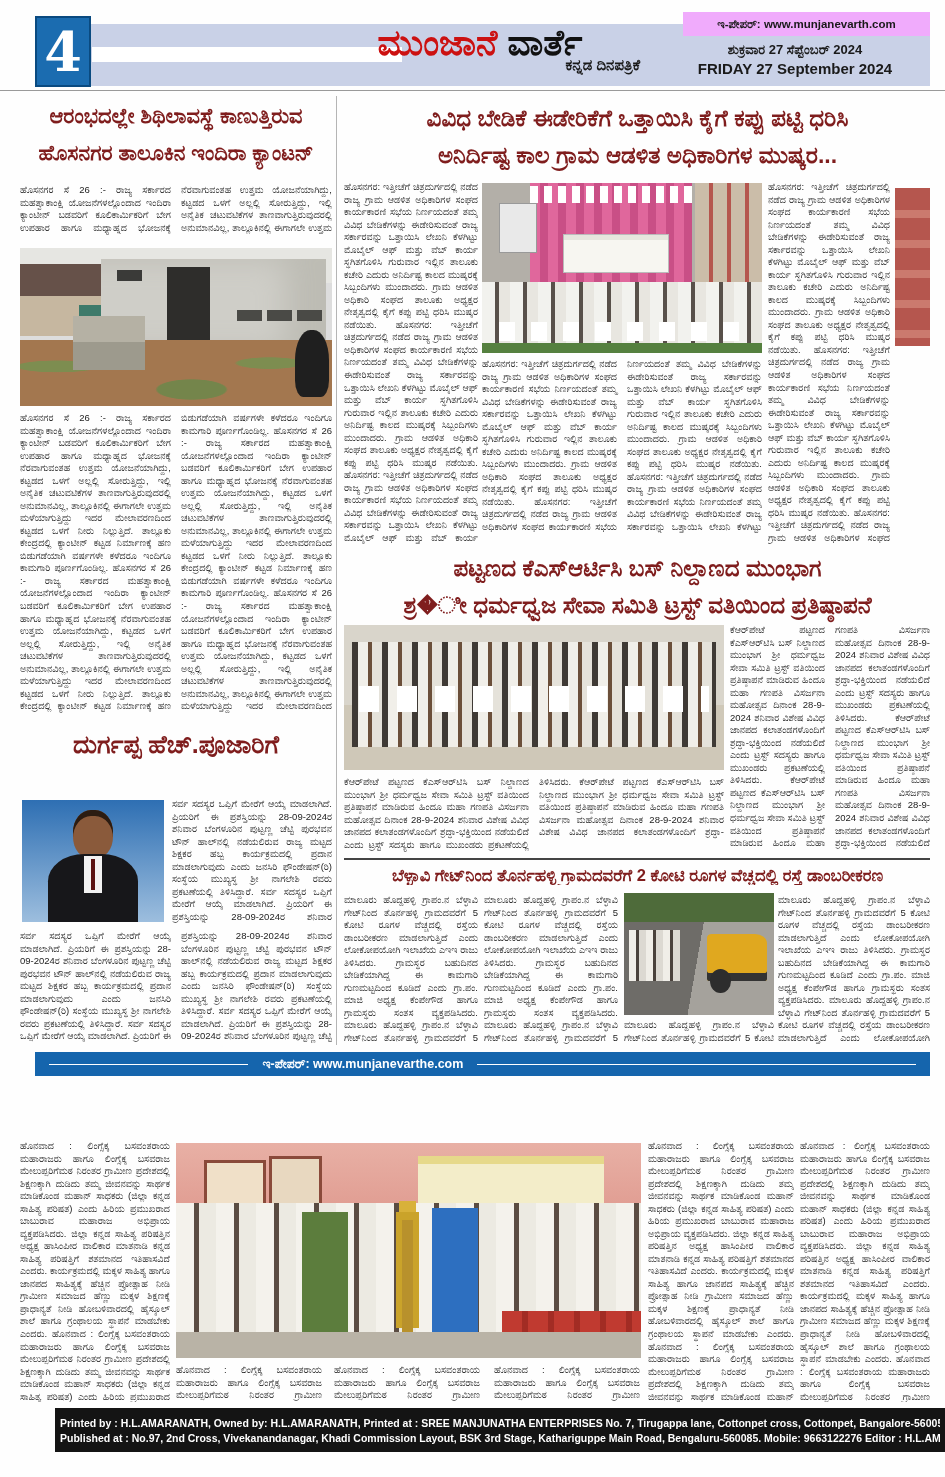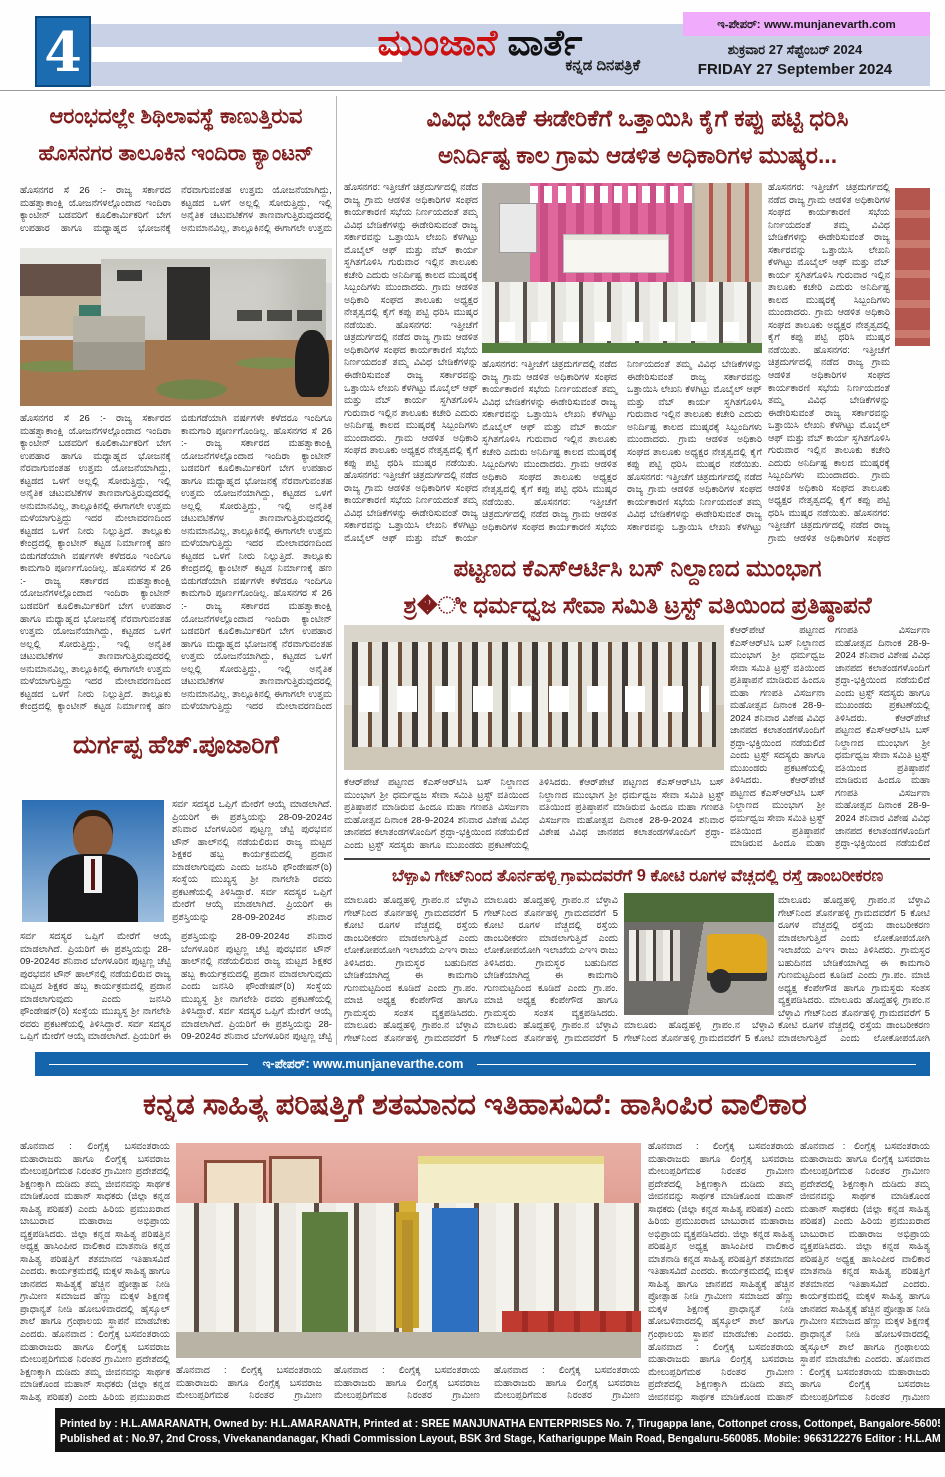--- a/index.html
+++ b/index.html
@@ -206,40 +206,39 @@
   <div class="abs photo ph-ksrtc" title="ಶ್ರೀ ಧರ್ಮಧ್ವಜ ಸೇವಾ ಸಮಿತಿ ಟ್ರಸ್ಟ್ ಸದಸ್ಯರು">
     <div class="pk-wall"></div>
     <div class="pk-floor"></div>
     <div class="pk-row"></div>
     <div class="pk-placards"></div>
   </div>
   <div class="abs body-txt cols2" style="left:730px;top:624px;width:200px;height:234px;">ಕೆಆರ್‌ಪೇಟೆ ಪಟ್ಟಣದ ಕೆಎಸ್‌ಆರ್‌ಟಿಸಿ ಬಸ್ ನಿಲ್ದಾಣದ ಮುಂಭಾಗ ಶ್ರೀ ಧರ್ಮಧ್ವಜ ಸೇವಾ ಸಮಿತಿ ಟ್ರಸ್ಟ್ ವತಿಯಿಂದ ಪ್ರತಿಷ್ಠಾಪನೆ ಮಾಡಿರುವ ಹಿಂದೂ ಮಹಾ ಗಣಪತಿ ವಿಸರ್ಜನಾ ಮಹೋತ್ಸವ ದಿನಾಂಕ 28-9-2024 ಶನಿವಾರ ವಿಶೇಷ ವಿವಿಧ ಜಾನಪದ ಕಲಾತಂಡಗಳೊಂದಿಗೆ ಶ್ರದ್ಧಾ-ಭಕ್ತಿಯಿಂದ ನಡೆಯಲಿದೆ ಎಂದು ಟ್ರಸ್ಟ್ ಸದಸ್ಯರು ಹಾಗೂ ಮುಖಂಡರು ಪ್ರಕಟಣೆಯಲ್ಲಿ ತಿಳಿಸಿದರು. ಕೆಆರ್‌ಪೇಟೆ ಪಟ್ಟಣದ ಕೆಎಸ್‌ಆರ್‌ಟಿಸಿ ಬಸ್ ನಿಲ್ದಾಣದ ಮುಂಭಾಗ ಶ್ರೀ ಧರ್ಮಧ್ವಜ ಸೇವಾ ಸಮಿತಿ ಟ್ರಸ್ಟ್ ವತಿಯಿಂದ ಪ್ರತಿಷ್ಠಾಪನೆ ಮಾಡಿರುವ ಹಿಂದೂ ಮಹಾ ಗಣಪತಿ ವಿಸರ್ಜನಾ ಮಹೋತ್ಸವ ದಿನಾಂಕ 28-9-2024 ಶನಿವಾರ ವಿಶೇಷ ವಿವಿಧ ಜಾನಪದ ಕಲಾತಂಡಗಳೊಂದಿಗೆ ಶ್ರದ್ಧಾ-ಭಕ್ತಿಯಿಂದ ನಡೆಯಲಿದೆ ಎಂದು ಟ್ರಸ್ಟ್ ಸದಸ್ಯರು ಹಾಗೂ ಮುಖಂಡರು ಪ್ರಕಟಣೆಯಲ್ಲಿ ತಿಳಿಸಿದರು. ಕೆಆರ್‌ಪೇಟೆ ಪಟ್ಟಣದ ಕೆಎಸ್‌ಆರ್‌ಟಿಸಿ ಬಸ್ ನಿಲ್ದಾಣದ ಮುಂಭಾಗ ಶ್ರೀ ಧರ್ಮಧ್ವಜ ಸೇವಾ ಸಮಿತಿ ಟ್ರಸ್ಟ್ ವತಿಯಿಂದ ಪ್ರತಿಷ್ಠಾಪನೆ ಮಾಡಿರುವ ಹಿಂದೂ ಮಹಾ ಗಣಪತಿ ವಿಸರ್ಜನಾ ಮಹೋತ್ಸವ ದಿನಾಂಕ 28-9-2024 ಶನಿವಾರ ವಿಶೇಷ ವಿವಿಧ ಜಾನಪದ ಕಲಾತಂಡಗಳೊಂದಿಗೆ ಶ್ರದ್ಧಾ-ಭಕ್ತಿಯಿಂದ ನಡೆಯಲಿದೆ ಎಂದು ಟ್ರಸ್ಟ್ ಸದಸ್ಯರು ಹಾಗೂ ಮುಖಂಡರು ಪ್ರಕಟಣೆಯಲ್ಲಿ ತಿಳಿಸಿದರು. ಕೆಆರ್‌ಪೇಟೆ ಪಟ್ಟಣದ ಕೆಎಸ್‌ಆರ್‌ಟಿಸಿ ಬಸ್ ನಿಲ್ದಾಣದ ಮುಂಭಾಗ ಶ್ರೀ ಧರ್ಮಧ್ವಜ ಸೇವಾ ಸಮಿತಿ ಟ್ರಸ್ಟ್ ವತಿಯಿಂದ ಪ್ರತಿಷ್ಠಾಪನೆ ಮಾಡಿರುವ ಹಿಂದೂ ಮಹಾ ಗಣಪತಿ ವಿಸರ್ಜನಾ ಮಹೋತ್ಸವ ದಿನಾಂಕ 28-9-2024 ಶನಿವಾರ ವಿಶೇಷ ವಿವಿಧ ಜಾನಪದ ಕಲಾತಂಡಗಳೊಂದಿಗೆ ಶ್ರದ್ಧಾ-ಭಕ್ತಿಯಿಂದ ನಡೆಯಲಿದೆ ಎಂದು ಟ್ರಸ್ಟ್ ಸದಸ್ಯರು ಹಾಗೂ ಮುಖಂಡರು ಪ್ರಕಟಣೆಯಲ್ಲಿ ತಿಳಿಸಿದರು. </div>
   <div class="abs body-txt cols2" style="left:344px;top:776px;width:380px;height:82px;">ಕೆಆರ್‌ಪೇಟೆ ಪಟ್ಟಣದ ಕೆಎಸ್‌ಆರ್‌ಟಿಸಿ ಬಸ್ ನಿಲ್ದಾಣದ ಮುಂಭಾಗ ಶ್ರೀ ಧರ್ಮಧ್ವಜ ಸೇವಾ ಸಮಿತಿ ಟ್ರಸ್ಟ್ ವತಿಯಿಂದ ಪ್ರತಿಷ್ಠಾಪನೆ ಮಾಡಿರುವ ಹಿಂದೂ ಮಹಾ ಗಣಪತಿ ವಿಸರ್ಜನಾ ಮಹೋತ್ಸವ ದಿನಾಂಕ 28-9-2024 ಶನಿವಾರ ವಿಶೇಷ ವಿವಿಧ ಜಾನಪದ ಕಲಾತಂಡಗಳೊಂದಿಗೆ ಶ್ರದ್ಧಾ-ಭಕ್ತಿಯಿಂದ ನಡೆಯಲಿದೆ ಎಂದು ಟ್ರಸ್ಟ್ ಸದಸ್ಯರು ಹಾಗೂ ಮುಖಂಡರು ಪ್ರಕಟಣೆಯಲ್ಲಿ ತಿಳಿಸಿದರು. ಕೆಆರ್‌ಪೇಟೆ ಪಟ್ಟಣದ ಕೆಎಸ್‌ಆರ್‌ಟಿಸಿ ಬಸ್ ನಿಲ್ದಾಣದ ಮುಂಭಾಗ ಶ್ರೀ ಧರ್ಮಧ್ವಜ ಸೇವಾ ಸಮಿತಿ ಟ್ರಸ್ಟ್ ವತಿಯಿಂದ ಪ್ರತಿಷ್ಠಾಪನೆ ಮಾಡಿರುವ ಹಿಂದೂ ಮಹಾ ಗಣಪತಿ ವಿಸರ್ಜನಾ ಮಹೋತ್ಸವ ದಿನಾಂಕ 28-9-2024 ಶನಿವಾರ ವಿಶೇಷ ವಿವಿಧ ಜಾನಪದ ಕಲಾತಂಡಗಳೊಂದಿಗೆ ಶ್ರದ್ಧಾ-ಭಕ್ತಿಯಿಂದ ನಡೆಯಲಿದೆ ಎಂದು ಟ್ರಸ್ಟ್ ಸದಸ್ಯರು ಹಾಗೂ ಮುಖಂಡರು ಪ್ರಕಟಣೆಯಲ್ಲಿ ತಿಳಿಸಿದರು. </div>
 
   <div class="abs rule-road"></div>
-  <div class="abs hl hl-road">ಬೆಳ್ಳಾವಿ ಗೇಟ್‌ನಿಂದ ತೊರ್ನಹಳ್ಳಿ ಗ್ರಾಮದವರೆಗೆ 9 ಕೋಟಿ ರೂಗಳ ವೆಚ್ಚದಲ್ಲಿ ರಸ್ತೆ ಡಾಂಬರೀಕರಣ</div>
+  <div class="abs hl hl-road">ಬೆಳ್ಳಾವಿ ಗೇಟ್‌ನಿಂದ ತೊರ್ನಹಳ್ಳಿ ಗ್ರಾಮದವರೆಗೆ 2 ಕೋಟಿ ರೂಗಳ ವೆಚ್ಚದಲ್ಲಿ ರಸ್ತೆ ಡಾಂಬರೀಕರಣ</div>
   <div class="abs body-txt" style="left:344px;top:894px;width:134px;height:152px;">ಮಾಲೂರು ಹೊದ್ದಹಳ್ಳಿ ಗ್ರಾಪಂ.ನ ಬೆಳ್ಳಾವಿ ಗೇಟ್‌ನಿಂದ ತೊರ್ನಹಳ್ಳಿ ಗ್ರಾಮದವರೆಗೆ 5 ಕೋಟಿ ರೂಗಳ ವೆಚ್ಚದಲ್ಲಿ ರಸ್ತೆಯ ಡಾಂಬರೀಕರಣ ಮಾಡಲಾಗುತ್ತಿದೆ ಎಂದು ಲೋಕೋಪಯೋಗಿ ಇಲಾಖೆಯ ಎಇಇ ರಾಜು ತಿಳಿಸಿದರು. ಗ್ರಾಮಸ್ಥರ ಬಹುದಿನದ ಬೇಡಿಕೆಯಾಗಿದ್ದ ಈ ಕಾಮಗಾರಿ ಗುಣಮಟ್ಟದಿಂದ ಕೂಡಿದೆ ಎಂದು ಗ್ರಾ.ಪಂ. ಮಾಜಿ ಅಧ್ಯಕ್ಷ ಕೆಂಪೇಗೌಡ ಹಾಗೂ ಗ್ರಾಮಸ್ಥರು ಸಂತಸ ವ್ಯಕ್ತಪಡಿಸಿದರು. ಮಾಲೂರು ಹೊದ್ದಹಳ್ಳಿ ಗ್ರಾಪಂ.ನ ಬೆಳ್ಳಾವಿ ಗೇಟ್‌ನಿಂದ ತೊರ್ನಹಳ್ಳಿ ಗ್ರಾಮದವರೆಗೆ 5 ಕೋಟಿ ರೂಗಳ ವೆಚ್ಚದಲ್ಲಿ ರಸ್ತೆಯ ಡಾಂಬರೀಕರಣ ಮಾಡಲಾಗುತ್ತಿದೆ ಎಂದು ಲೋಕೋಪಯೋಗಿ ಇಲಾಖೆಯ ಎಇಇ ರಾಜು ತಿಳಿಸಿದರು. ಗ್ರಾಮಸ್ಥರ ಬಹುದಿನದ ಬೇಡಿಕೆಯಾಗಿದ್ದ ಈ ಕಾಮಗಾರಿ ಗುಣಮಟ್ಟದಿಂದ ಕೂಡಿದೆ ಎಂದು ಗ್ರಾ.ಪಂ. ಮಾಜಿ ಅಧ್ಯಕ್ಷ ಕೆಂಪೇಗೌಡ ಹಾಗೂ ಗ್ರಾಮಸ್ಥರು ಸಂತಸ ವ್ಯಕ್ತಪಡಿಸಿದರು. ಮಾಲೂರು ಹೊದ್ದಹಳ್ಳಿ ಗ್ರಾಪಂ.ನ ಬೆಳ್ಳಾವಿ ಗೇಟ್‌ನಿಂದ ತೊರ್ನಹಳ್ಳಿ ಗ್ರಾಮದವರೆಗೆ 5 ಕೋಟಿ ರೂಗಳ ವೆಚ್ಚದಲ್ಲಿ ರಸ್ತೆಯ ಡಾಂಬರೀಕರಣ ಮಾಡಲಾಗುತ್ತಿದೆ ಎಂದು ಲೋಕೋಪಯೋಗಿ ಇಲಾಖೆಯ ಎಇಇ ರಾಜು ತಿಳಿಸಿದರು. ಗ್ರಾಮಸ್ಥರ ಬಹುದಿನದ ಬೇಡಿಕೆಯಾಗಿದ್ದ ಈ ಕಾಮಗಾರಿ ಗುಣಮಟ್ಟದಿಂದ ಕೂಡಿದೆ ಎಂದು ಗ್ರಾ.ಪಂ. ಮಾಜಿ ಅಧ್ಯಕ್ಷ ಕೆಂಪೇಗೌಡ ಹಾಗೂ ಗ್ರಾಮಸ್ಥರು ಸಂತಸ ವ್ಯಕ್ತಪಡಿಸಿದರು. </div>
   <div class="abs body-txt" style="left:484px;top:894px;width:134px;height:152px;">ಮಾಲೂರು ಹೊದ್ದಹಳ್ಳಿ ಗ್ರಾಪಂ.ನ ಬೆಳ್ಳಾವಿ ಗೇಟ್‌ನಿಂದ ತೊರ್ನಹಳ್ಳಿ ಗ್ರಾಮದವರೆಗೆ 5 ಕೋಟಿ ರೂಗಳ ವೆಚ್ಚದಲ್ಲಿ ರಸ್ತೆಯ ಡಾಂಬರೀಕರಣ ಮಾಡಲಾಗುತ್ತಿದೆ ಎಂದು ಲೋಕೋಪಯೋಗಿ ಇಲಾಖೆಯ ಎಇಇ ರಾಜು ತಿಳಿಸಿದರು. ಗ್ರಾಮಸ್ಥರ ಬಹುದಿನದ ಬೇಡಿಕೆಯಾಗಿದ್ದ ಈ ಕಾಮಗಾರಿ ಗುಣಮಟ್ಟದಿಂದ ಕೂಡಿದೆ ಎಂದು ಗ್ರಾ.ಪಂ. ಮಾಜಿ ಅಧ್ಯಕ್ಷ ಕೆಂಪೇಗೌಡ ಹಾಗೂ ಗ್ರಾಮಸ್ಥರು ಸಂತಸ ವ್ಯಕ್ತಪಡಿಸಿದರು. ಮಾಲೂರು ಹೊದ್ದಹಳ್ಳಿ ಗ್ರಾಪಂ.ನ ಬೆಳ್ಳಾವಿ ಗೇಟ್‌ನಿಂದ ತೊರ್ನಹಳ್ಳಿ ಗ್ರಾಮದವರೆಗೆ 5 ಕೋಟಿ ರೂಗಳ ವೆಚ್ಚದಲ್ಲಿ ರಸ್ತೆಯ ಡಾಂಬರೀಕರಣ ಮಾಡಲಾಗುತ್ತಿದೆ ಎಂದು ಲೋಕೋಪಯೋಗಿ ಇಲಾಖೆಯ ಎಇಇ ರಾಜು ತಿಳಿಸಿದರು. ಗ್ರಾಮಸ್ಥರ ಬಹುದಿನದ ಬೇಡಿಕೆಯಾಗಿದ್ದ ಈ ಕಾಮಗಾರಿ ಗುಣಮಟ್ಟದಿಂದ ಕೂಡಿದೆ ಎಂದು ಗ್ರಾ.ಪಂ. ಮಾಜಿ ಅಧ್ಯಕ್ಷ ಕೆಂಪೇಗೌಡ ಹಾಗೂ ಗ್ರಾಮಸ್ಥರು ಸಂತಸ ವ್ಯಕ್ತಪಡಿಸಿದರು. ಮಾಲೂರು ಹೊದ್ದಹಳ್ಳಿ ಗ್ರಾಪಂ.ನ ಬೆಳ್ಳಾವಿ ಗೇಟ್‌ನಿಂದ ತೊರ್ನಹಳ್ಳಿ ಗ್ರಾಮದವರೆಗೆ 5 ಕೋಟಿ ರೂಗಳ ವೆಚ್ಚದಲ್ಲಿ ರಸ್ತೆಯ ಡಾಂಬರೀಕರಣ ಮಾಡಲಾಗುತ್ತಿದೆ ಎಂದು ಲೋಕೋಪಯೋಗಿ ಇಲಾಖೆಯ ಎಇಇ ರಾಜು ತಿಳಿಸಿದರು. ಗ್ರಾಮಸ್ಥರ ಬಹುದಿನದ ಬೇಡಿಕೆಯಾಗಿದ್ದ ಈ ಕಾಮಗಾರಿ ಗುಣಮಟ್ಟದಿಂದ ಕೂಡಿದೆ ಎಂದು ಗ್ರಾ.ಪಂ. ಮಾಜಿ ಅಧ್ಯಕ್ಷ ಕೆಂಪೇಗೌಡ ಹಾಗೂ ಗ್ರಾಮಸ್ಥರು ಸಂತಸ ವ್ಯಕ್ತಪಡಿಸಿದರು. </div>
   <div class="abs photo ph-road" title="ರಸ್ತೆ ಡಾಂಬರೀಕರಣ ಕಾಮಗಾರಿ">
     <div class="pr-trees"></div>
     <div class="pr-road"></div>
     <div class="pr-roller"></div>
     <div class="pr-wheel"></div>
     <div class="pr-people"></div>
   </div>
   <div class="abs body-txt" style="left:624px;top:1019px;width:150px;height:26px;">ಮಾಲೂರು ಹೊದ್ದಹಳ್ಳಿ ಗ್ರಾಪಂ.ನ ಬೆಳ್ಳಾವಿ ಗೇಟ್‌ನಿಂದ ತೊರ್ನಹಳ್ಳಿ ಗ್ರಾಮದವರೆಗೆ 5 ಕೋಟಿ ರೂಗಳ ವೆಚ್ಚದಲ್ಲಿ ರಸ್ತೆಯ ಡಾಂಬರೀಕರಣ ಮಾಡಲಾಗುತ್ತಿದೆ ಎಂದು ಲೋಕೋಪಯೋಗಿ ಇಲಾಖೆಯ ಎಇಇ ರಾಜು ತಿಳಿಸಿದರು. ಗ್ರಾಮಸ್ಥರ ಬಹುದಿನದ ಬೇಡಿಕೆಯಾಗಿದ್ದ ಈ ಕಾಮಗಾರಿ ಗುಣಮಟ್ಟದಿಂದ ಕೂಡಿದೆ ಎಂದು ಗ್ರಾ.ಪಂ. ಮಾಜಿ ಅಧ್ಯಕ್ಷ ಕೆಂಪೇಗೌಡ ಹಾಗೂ ಗ್ರಾಮಸ್ಥರು ಸಂತಸ ವ್ಯಕ್ತಪಡಿಸಿದರು. </div>
   <div class="abs body-txt" style="left:778px;top:894px;width:152px;height:152px;">ಮಾಲೂರು ಹೊದ್ದಹಳ್ಳಿ ಗ್ರಾಪಂ.ನ ಬೆಳ್ಳಾವಿ ಗೇಟ್‌ನಿಂದ ತೊರ್ನಹಳ್ಳಿ ಗ್ರಾಮದವರೆಗೆ 5 ಕೋಟಿ ರೂಗಳ ವೆಚ್ಚದಲ್ಲಿ ರಸ್ತೆಯ ಡಾಂಬರೀಕರಣ ಮಾಡಲಾಗುತ್ತಿದೆ ಎಂದು ಲೋಕೋಪಯೋಗಿ ಇಲಾಖೆಯ ಎಇಇ ರಾಜು ತಿಳಿಸಿದರು. ಗ್ರಾಮಸ್ಥರ ಬಹುದಿನದ ಬೇಡಿಕೆಯಾಗಿದ್ದ ಈ ಕಾಮಗಾರಿ ಗುಣಮಟ್ಟದಿಂದ ಕೂಡಿದೆ ಎಂದು ಗ್ರಾ.ಪಂ. ಮಾಜಿ ಅಧ್ಯಕ್ಷ ಕೆಂಪೇಗೌಡ ಹಾಗೂ ಗ್ರಾಮಸ್ಥರು ಸಂತಸ ವ್ಯಕ್ತಪಡಿಸಿದರು. ಮಾಲೂರು ಹೊದ್ದಹಳ್ಳಿ ಗ್ರಾಪಂ.ನ ಬೆಳ್ಳಾವಿ ಗೇಟ್‌ನಿಂದ ತೊರ್ನಹಳ್ಳಿ ಗ್ರಾಮದವರೆಗೆ 5 ಕೋಟಿ ರೂಗಳ ವೆಚ್ಚದಲ್ಲಿ ರಸ್ತೆಯ ಡಾಂಬರೀಕರಣ ಮಾಡಲಾಗುತ್ತಿದೆ ಎಂದು ಲೋಕೋಪಯೋಗಿ ಇಲಾಖೆಯ ಎಇಇ ರಾಜು ತಿಳಿಸಿದರು. ಗ್ರಾಮಸ್ಥರ ಬಹುದಿನದ ಬೇಡಿಕೆಯಾಗಿದ್ದ ಈ ಕಾಮಗಾರಿ ಗುಣಮಟ್ಟದಿಂದ ಕೂಡಿದೆ ಎಂದು ಗ್ರಾ.ಪಂ. ಮಾಜಿ ಅಧ್ಯಕ್ಷ ಕೆಂಪೇಗೌಡ ಹಾಗೂ ಗ್ರಾಮಸ್ಥರು ಸಂತಸ ವ್ಯಕ್ತಪಡಿಸಿದರು. ಮಾಲೂರು ಹೊದ್ದಹಳ್ಳಿ ಗ್ರಾಪಂ.ನ ಬೆಳ್ಳಾವಿ ಗೇಟ್‌ನಿಂದ ತೊರ್ನಹಳ್ಳಿ ಗ್ರಾಮದವರೆಗೆ 5 ಕೋಟಿ ರೂಗಳ ವೆಚ್ಚದಲ್ಲಿ ರಸ್ತೆಯ ಡಾಂಬರೀಕರಣ ಮಾಡಲಾಗುತ್ತಿದೆ ಎಂದು ಲೋಕೋಪಯೋಗಿ ಇಲಾಖೆಯ ಎಇಇ ರಾಜು ತಿಳಿಸಿದರು. ಗ್ರಾಮಸ್ಥರ ಬಹುದಿನದ ಬೇಡಿಕೆಯಾಗಿದ್ದ ಈ ಕಾಮಗಾರಿ ಗುಣಮಟ್ಟದಿಂದ ಕೂಡಿದೆ ಎಂದು ಗ್ರಾ.ಪಂ. ಮಾಜಿ ಅಧ್ಯಕ್ಷ ಕೆಂಪೇಗೌಡ ಹಾಗೂ ಗ್ರಾಮಸ್ಥರು ಸಂತಸ ವ್ಯಕ್ತಪಡಿಸಿದರು. </div>
 
   <div class="abs ep-banner">
     <span class="ln"></span>
     <span class="txt">ಇ-ಪೇಪರ್: www.munjanevarthe.com</span>
     <span class="ln" style="flex:2.2;"></span>
   </div>
 
-  <div class="abs hl hl-sahitya">ಕನ್ನಡ ಸಾಹಿತ್ಯ ಪರಿಷತ್ತಿಗೆ ಶತಮಾನದ ಇತಿಹಾಸವಿದೆ: ಹಾಸಿಂಪಿರ ವಾಲಿಕಾರ</div>
   <div class="abs body-txt" style="left:20px;top:1140px;width:150px;height:262px;">ಹೊನವಾದ : ಲಿಂಗ್ಸೆಕ್ಕ ಬಸವಂತರಾಯ ಮಹಾರಾಜರು ಹಾಗೂ ಲಿಂಗ್ಸೆಕ್ಕ ಬಸವರಾಜ ಮೇಲುಪ್ಪರಿಗೆಮಠ ನಿರಂತರ ಗ್ರಾಮೀಣ ಪ್ರದೇಶದಲ್ಲಿ ಶಿಕ್ಷಣಕ್ಕಾಗಿ ದುಡಿದು ತಮ್ಮ ಜೀವನವನ್ನು ಸಾರ್ಥಕ ಮಾಡಿಕೊಂಡ ಮಹಾನ್ ಸಾಧಕರು (ಜಿಲ್ಲಾ ಕನ್ನಡ ಸಾಹಿತ್ಯ ಪರಿಷತ) ಎಂದು ಹಿರಿಯ ಪ್ರಮುಖರಾದ ಬಾಬುರಾವ ಮಹಾರಾಜ ಅಭಿಪ್ರಾಯ ವ್ಯಕ್ತಪಡಿಸಿದರು. ಜಿಲ್ಲಾ ಕನ್ನಡ ಸಾಹಿತ್ಯ ಪರಿಷತ್ತಿನ ಅಧ್ಯಕ್ಷ ಹಾಸಿಂಪೀರ ವಾಲಿಕಾರ ಮಾತನಾಡಿ ಕನ್ನಡ ಸಾಹಿತ್ಯ ಪರಿಷತ್ತಿಗೆ ಶತಮಾನದ ಇತಿಹಾಸವಿದೆ ಎಂದರು. ಕಾರ್ಯಕ್ರಮದಲ್ಲಿ ಮಕ್ಕಳ ಸಾಹಿತ್ಯ ಹಾಗೂ ಜಾನಪದ ಸಾಹಿತ್ಯಕ್ಕೆ ಹೆಚ್ಚಿನ ಪ್ರೋತ್ಸಾಹ ನೀಡಿ ಗ್ರಾಮೀಣ ಸಮಾಜದ ಹೆಣ್ಣು ಮಕ್ಕಳ ಶಿಕ್ಷಣಕ್ಕೆ ಪ್ರಾಧಾನ್ಯತೆ ನೀಡಿ ಹೋಬಳಿವಾರದಲ್ಲಿ ಹೈಸ್ಕೂಲ್ ಶಾಲೆ ಹಾಗೂ ಗ್ರಂಥಾಲಯ ಸ್ಥಾಪನೆ ಮಾಡಬೇಕು ಎಂದರು. ಹೊನವಾದ : ಲಿಂಗ್ಸೆಕ್ಕ ಬಸವಂತರಾಯ ಮಹಾರಾಜರು ಹಾಗೂ ಲಿಂಗ್ಸೆಕ್ಕ ಬಸವರಾಜ ಮೇಲುಪ್ಪರಿಗೆಮಠ ನಿರಂತರ ಗ್ರಾಮೀಣ ಪ್ರದೇಶದಲ್ಲಿ ಶಿಕ್ಷಣಕ್ಕಾಗಿ ದುಡಿದು ತಮ್ಮ ಜೀವನವನ್ನು ಸಾರ್ಥಕ ಮಾಡಿಕೊಂಡ ಮಹಾನ್ ಸಾಧಕರು (ಜಿಲ್ಲಾ ಕನ್ನಡ ಸಾಹಿತ್ಯ ಪರಿಷತ) ಎಂದು ಹಿರಿಯ ಪ್ರಮುಖರಾದ ಬಾಬುರಾವ ಮಹಾರಾಜ ಅಭಿಪ್ರಾಯ ವ್ಯಕ್ತಪಡಿಸಿದರು. ಜಿಲ್ಲಾ ಕನ್ನಡ ಸಾಹಿತ್ಯ ಪರಿಷತ್ತಿನ ಅಧ್ಯಕ್ಷ ಹಾಸಿಂಪೀರ ವಾಲಿಕಾರ ಮಾತನಾಡಿ ಕನ್ನಡ ಸಾಹಿತ್ಯ ಪರಿಷತ್ತಿಗೆ ಶತಮಾನದ ಇತಿಹಾಸವಿದೆ ಎಂದರು. ಕಾರ್ಯಕ್ರಮದಲ್ಲಿ ಮಕ್ಕಳ ಸಾಹಿತ್ಯ ಹಾಗೂ ಜಾನಪದ ಸಾಹಿತ್ಯಕ್ಕೆ ಹೆಚ್ಚಿನ ಪ್ರೋತ್ಸಾಹ ನೀಡಿ ಗ್ರಾಮೀಣ ಸಮಾಜದ ಹೆಣ್ಣು ಮಕ್ಕಳ ಶಿಕ್ಷಣಕ್ಕೆ ಪ್ರಾಧಾನ್ಯತೆ ನೀಡಿ ಹೋಬಳಿವಾರದಲ್ಲಿ ಹೈಸ್ಕೂಲ್ ಶಾಲೆ ಹಾಗೂ ಗ್ರಂಥಾಲಯ ಸ್ಥಾಪನೆ ಮಾಡಬೇಕು ಎಂದರು. ಹೊನವಾದ : ಲಿಂಗ್ಸೆಕ್ಕ ಬಸವಂತರಾಯ ಮಹಾರಾಜರು ಹಾಗೂ ಲಿಂಗ್ಸೆಕ್ಕ ಬಸವರಾಜ ಮೇಲುಪ್ಪರಿಗೆಮಠ ನಿರಂತರ ಗ್ರಾಮೀಣ ಪ್ರದೇಶದಲ್ಲಿ ಶಿಕ್ಷಣಕ್ಕಾಗಿ ದುಡಿದು ತಮ್ಮ ಜೀವನವನ್ನು ಸಾರ್ಥಕ ಮಾಡಿಕೊಂಡ ಮಹಾನ್ ಸಾಧಕರು (ಜಿಲ್ಲಾ ಕನ್ನಡ ಸಾಹಿತ್ಯ ಪರಿಷತ) ಎಂದು ಹಿರಿಯ ಪ್ರಮುಖರಾದ ಬಾಬುರಾವ ಮಹಾರಾಜ ಅಭಿಪ್ರಾಯ ವ್ಯಕ್ತಪಡಿಸಿದರು. ಜಿಲ್ಲಾ ಕನ್ನಡ ಸಾಹಿತ್ಯ ಪರಿಷತ್ತಿನ ಅಧ್ಯಕ್ಷ ಹಾಸಿಂಪೀರ ವಾಲಿಕಾರ ಮಾತನಾಡಿ ಕನ್ನಡ ಸಾಹಿತ್ಯ ಪರಿಷತ್ತಿಗೆ ಶತಮಾನದ ಇತಿಹಾಸವಿದೆ ಎಂದರು. ಕಾರ್ಯಕ್ರಮದಲ್ಲಿ ಮಕ್ಕಳ ಸಾಹಿತ್ಯ ಹಾಗೂ ಜಾನಪದ ಸಾಹಿತ್ಯಕ್ಕೆ ಹೆಚ್ಚಿನ ಪ್ರೋತ್ಸಾಹ ನೀಡಿ ಗ್ರಾಮೀಣ ಸಮಾಜದ ಹೆಣ್ಣು ಮಕ್ಕಳ ಶಿಕ್ಷಣಕ್ಕೆ ಪ್ರಾಧಾನ್ಯತೆ ನೀಡಿ ಹೋಬಳಿವಾರದಲ್ಲಿ ಹೈಸ್ಕೂಲ್ ಶಾಲೆ ಹಾಗೂ ಗ್ರಂಥಾಲಯ ಸ್ಥಾಪನೆ ಮಾಡಬೇಕು ಎಂದರು. </div>
   <div class="abs photo ph-sahitya" title="ಕಾರ್ಯಕ್ರಮದಲ್ಲಿ ದೀಪ ಬೆಳಗಿಸಿದ ಗಣ್ಯರು">
     <div class="psa-wall"></div>
     <div class="psa-frame1"></div>
     <div class="psa-frame2"></div>
     <div class="psa-banner"></div>
     <div class="psa-people"></div>
     <div class="psa-green"></div>
     <div class="psa-blue"></div>
     <div class="psa-lamp"></div>

